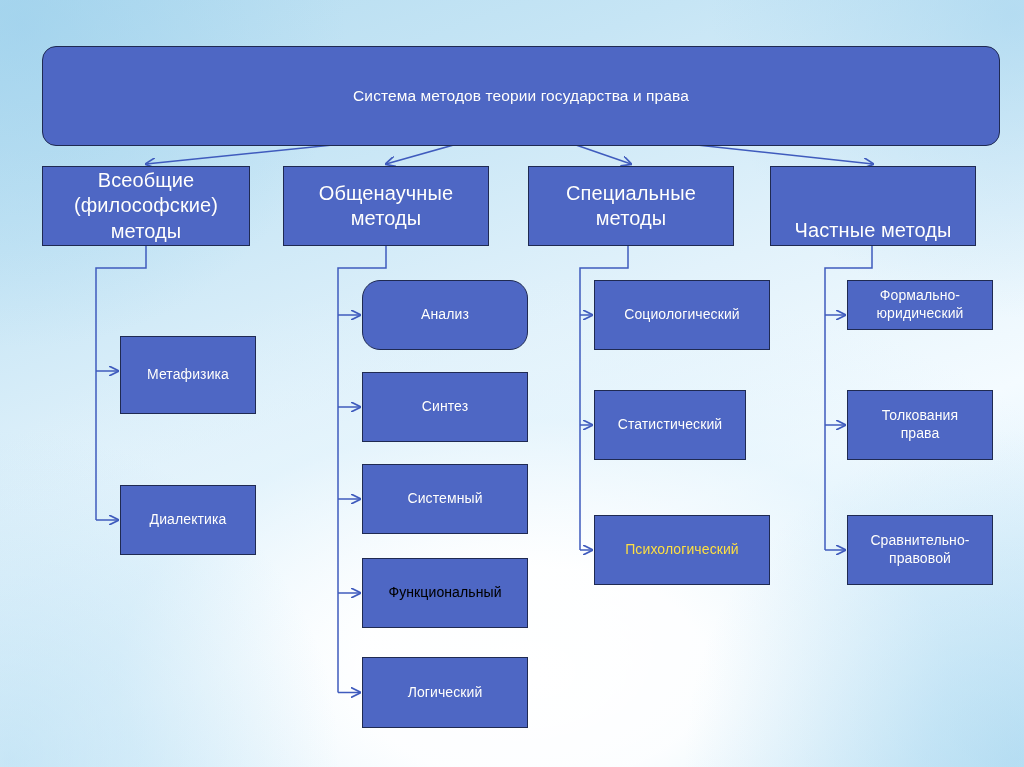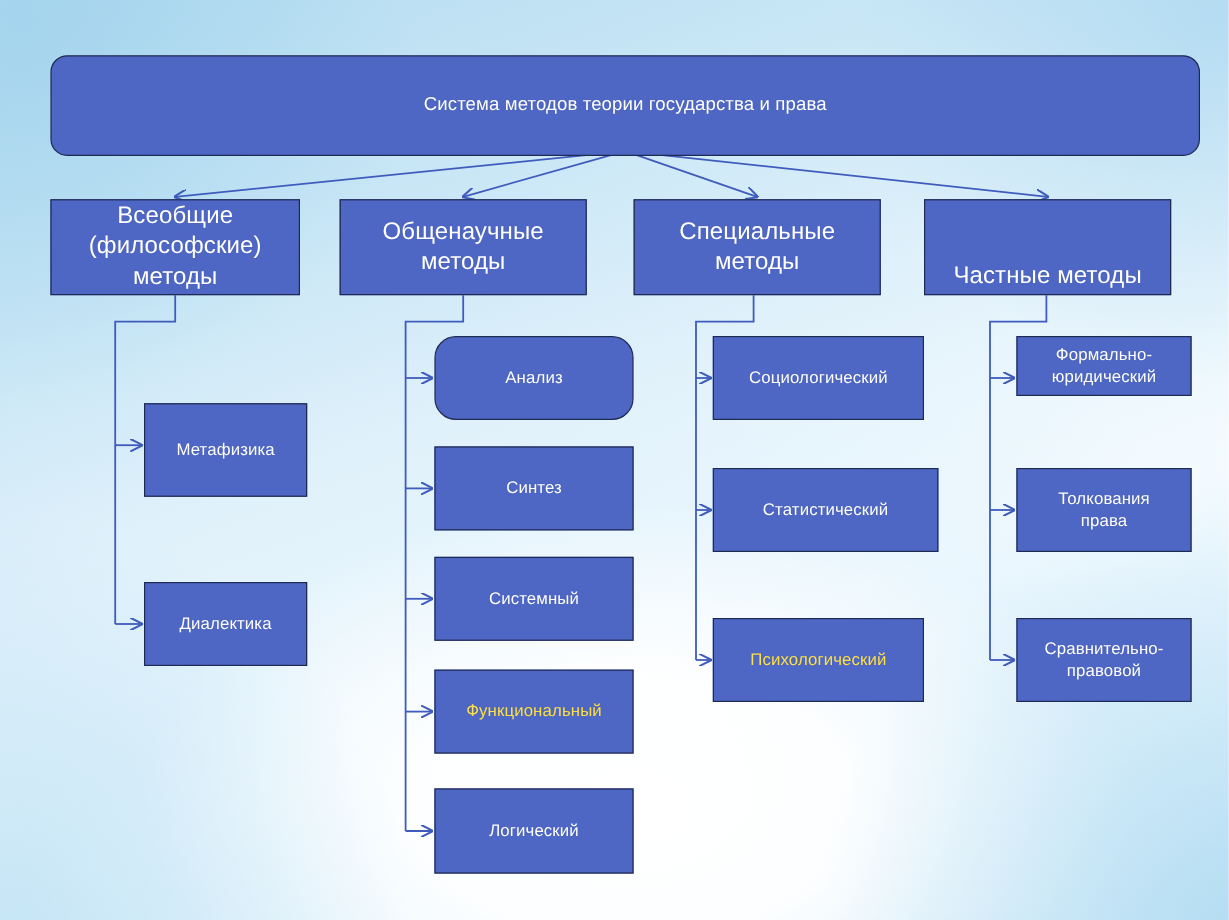--- a/index.html
+++ b/index.html
@@ -94,21 +94,21 @@
         <path d="M 580 425 L 592 425" stroke="#3f5bbd" marker-end="url(#arrow)"></path>
         <path d="M 580 550 L 592 550" stroke="#3f5bbd" marker-end="url(#arrow)"></path>
         <path d="M 521 126 L 873 164" stroke="#3f5bbd" marker-end="url(#arrow)"></path>
         <path d="M 872 246 L 872 268 L 825 268 L 825 550" stroke="#3f5bbd"></path>
         <path d="M 825 315 L 845 315" stroke="#3f5bbd" marker-end="url(#arrow)"></path>
         <path d="M 825 425 L 845 425" stroke="#3f5bbd" marker-end="url(#arrow)"></path>
         <path d="M 825 550 L 845 550" stroke="#3f5bbd" marker-end="url(#arrow)"></path>
       </g>
   </svg>
 
-  <div class="node title" id="node-title" style="left: 42px; top: 46px; width: 958px; height: 84px; background: rgb(78, 103, 196); border-color: rgb(31, 42, 82); color: rgb(255, 255, 255);">
+  <div class="node title" id="node-title" style="left: 42px; top: 46px; width: 958px; height: 100px; background: rgb(78, 103, 196); border-color: rgb(31, 42, 82); color: rgb(255, 255, 255);">
     <span>Система методов теории государства и права</span>
   </div>
 
   <div id="nodes">
       <div class="node lvl2" style="left: 42px; top: 166px; width: 208px; height: 80px; background: rgb(78, 103, 196); border-color: rgb(31, 42, 82); color: rgb(255, 255, 255);">
         <span>Всеобщие
 (философские)
 методы</span>
       </div>
       <div class="node lvl3" style="left: 120px; top: 336px; width: 136px; height: 78px; background: rgb(78, 103, 196); border-color: rgb(31, 42, 82); color: rgb(255, 255, 255);">
@@ -122,33 +122,33 @@
       </div>
       <div class="node lvl3" style="left: 362px; top: 280px; width: 166px; height: 70px; background: rgb(78, 103, 196); border-color: rgb(31, 42, 82); color: rgb(255, 255, 255); border-radius: 18px;">
         <span>Анализ</span>
       </div>
       <div class="node lvl3" style="left: 362px; top: 372px; width: 166px; height: 70px; background: rgb(78, 103, 196); border-color: rgb(31, 42, 82); color: rgb(255, 255, 255);">
         <span>Синтез</span>
       </div>
       <div class="node lvl3" style="left: 362px; top: 464px; width: 166px; height: 70px; background: rgb(78, 103, 196); border-color: rgb(31, 42, 82); color: rgb(255, 255, 255);">
         <span>Системный</span>
       </div>
-      <div class="node lvl3" style="left: 362px; top: 558px; width: 166px; height: 70px; background: rgb(78, 103, 196); border-color: rgb(31, 42, 82); color: #fde047; text-align: right;">
+      <div class="node lvl3" style="left: 362px; top: 558px; width: 166px; height: 70px; background: rgb(78, 103, 196); border-color: rgb(31, 42, 82); color: #000000; text-align: right;">
         <span>Функциональный</span>
       </div>
       <div class="node lvl3" style="left: 362px; top: 657px; width: 166px; height: 71px; background: rgb(78, 103, 196); border-color: rgb(31, 42, 82); color: rgb(255, 255, 255);">
         <span>Логический</span>
       </div>
       <div class="node lvl2" style="left: 528px; top: 166px; width: 206px; height: 80px; background: rgb(78, 103, 196); border-color: rgb(31, 42, 82); color: rgb(255, 255, 255);">
         <span>Специальные методы</span>
       </div>
       <div class="node lvl3" style="left: 594px; top: 280px; width: 176px; height: 70px; background: rgb(78, 103, 196); border-color: rgb(31, 42, 82); color: rgb(255, 255, 255);">
         <span>Социологический</span>
       </div>
-      <div class="node lvl3" style="left: 594px; top: 390px; width: 188px; height: 70px; background: rgb(78, 103, 196); border-color: rgb(31, 42, 82); color: rgb(255, 255, 255);">
+      <div class="node lvl3" style="left: 594px; top: 390px; width: 152px; height: 70px; background: rgb(78, 103, 196); border-color: rgb(31, 42, 82); color: rgb(255, 255, 255);">
         <span>Статистический</span>
       </div>
       <div class="node lvl3" style="left: 594px; top: 515px; width: 176px; height: 70px; background: rgb(78, 103, 196); border-color: rgb(31, 42, 82); color: #fde047;">
         <span>Психологический</span>
       </div>
       <div class="node lvl2" style="left: 770px; top: 166px; width: 206px; height: 80px; background: rgb(78, 103, 196); border-color: rgb(31, 42, 82); color: rgb(255, 255, 255); align-items: flex-end;">
         <span>Частные методы</span>
       </div>
       <div class="node lvl3" style="left: 847px; top: 280px; width: 146px; height: 50px; background: rgb(78, 103, 196); border-color: rgb(31, 42, 82); color: rgb(255, 255, 255);">
         <span>Формально-

